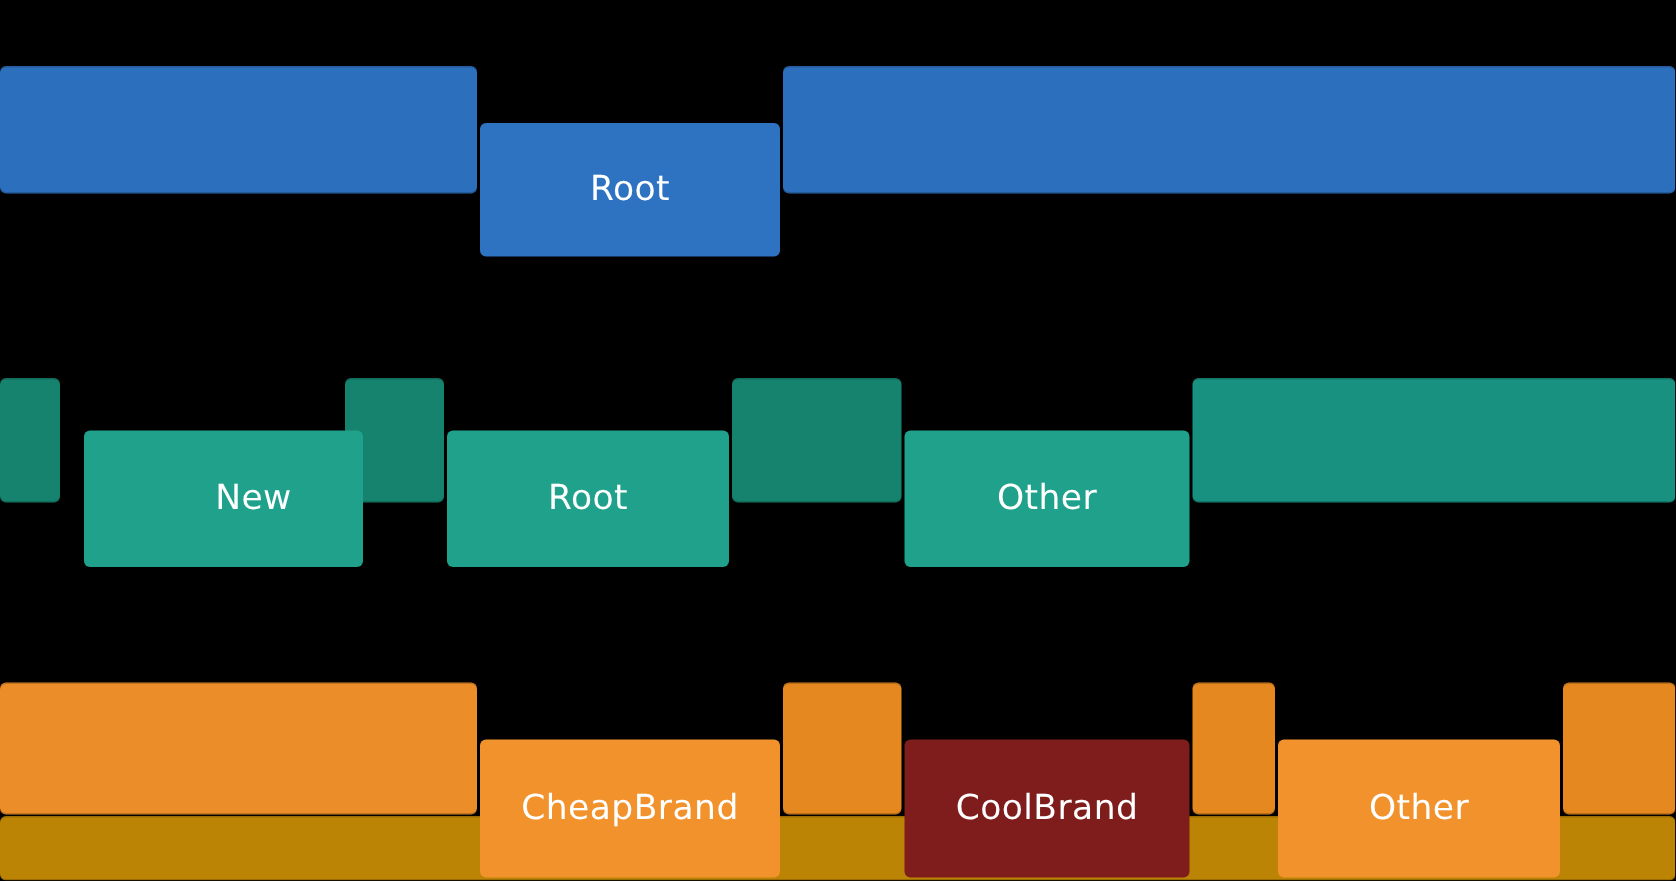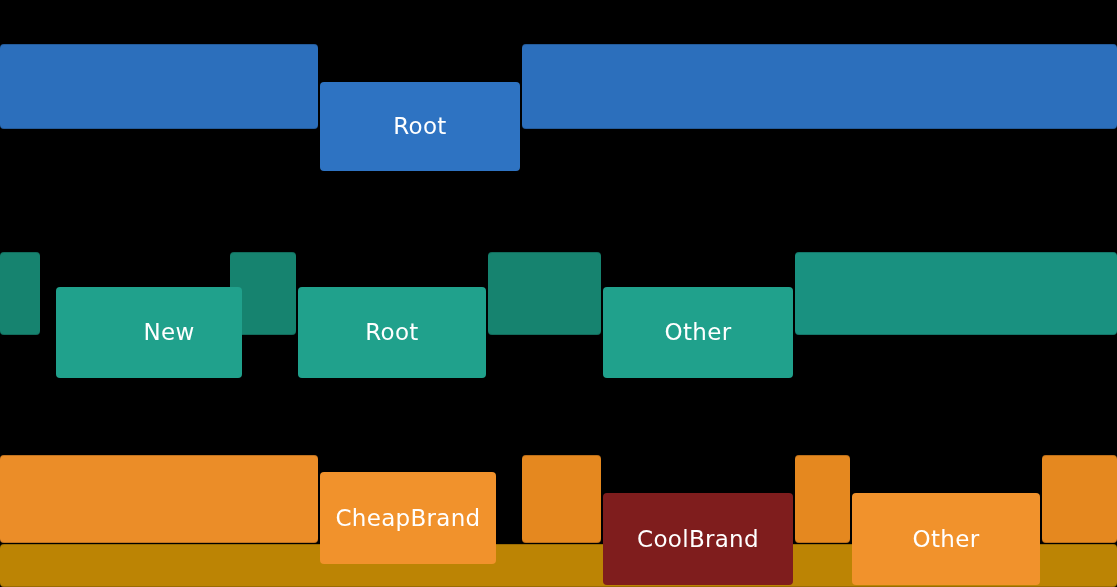--- a/index.html
+++ b/index.html
@@ -69,21 +69,21 @@
         <span class="seg-label">Root</span>
       </div>
       <div class="seg sep" style="left: 488px; width: 113px; top: 252px; height: 83px; background: rgb(22, 131, 111);"></div>
       <div class="seg labeled" style="left: 603px; width: 190px; top: 247px; height: 91px; background: rgb(32, 161, 140);">
         <span class="seg-label">Other</span>
       </div>
       <div class="seg plain" style="left: 795px; width: 322px; top: 252px; height: 83px; background: rgb(25, 145, 128);"></div>
     </div>
     <div class="level">
       <div class="seg plain" style="left: 0px; width: 318px; top: 455px; height: 88px; background: rgb(235, 141, 40);"></div>
-      <div class="seg labeled" style="left: 320px; width: 176px; top: 432px; height: 92px; background: rgb(241, 146, 44);">
+      <div class="seg labeled" style="left: 320px; width: 200px; top: 453px; height: 92px; background: rgb(241, 146, 44);">
         <span class="seg-label">CheapBrand</span>
       </div>
       <div class="seg sep" style="left: 522px; width: 79px; top: 455px; height: 88px; background: rgb(229, 136, 31);"></div>
       <div class="seg labeled" style="left: 603px; width: 190px; top: 453px; height: 92px; background: #7f1d1d;">
         <span class="seg-label">CoolBrand</span>
       </div>
       <div class="seg sep" style="left: 795px; width: 55px; top: 455px; height: 88px; background: rgb(229, 136, 31);"></div>
       <div class="seg labeled" style="left: 852px; width: 188px; top: 453px; height: 92px; background: rgb(241, 146, 44);">
         <span class="seg-label">Other</span>
       </div>

